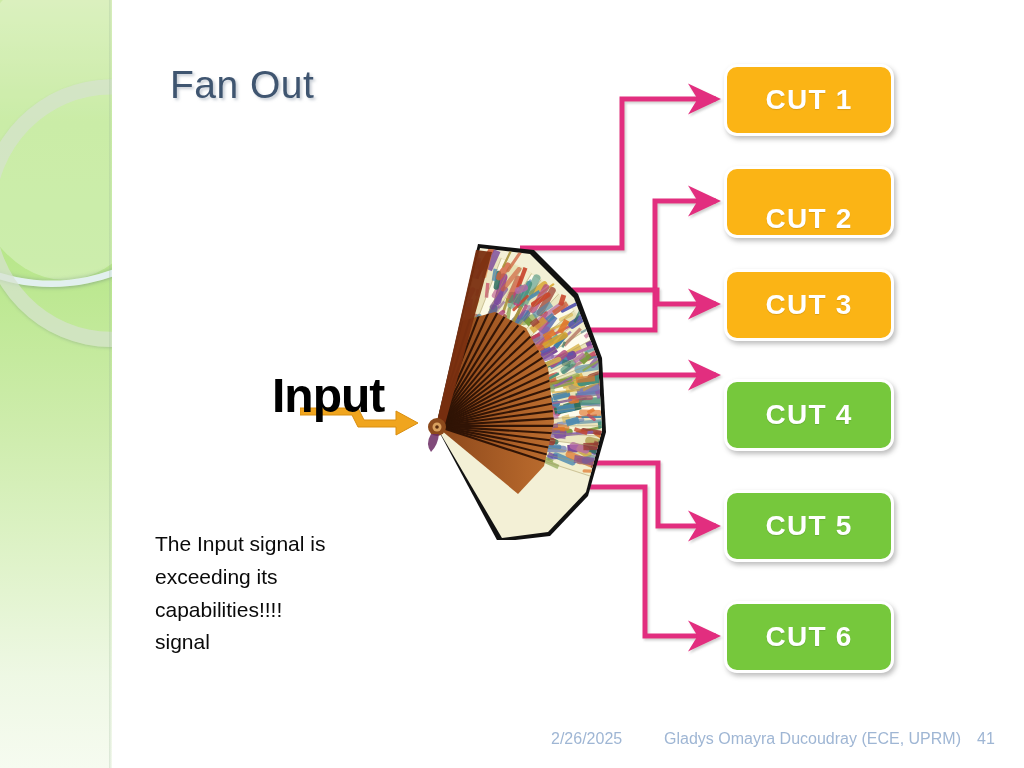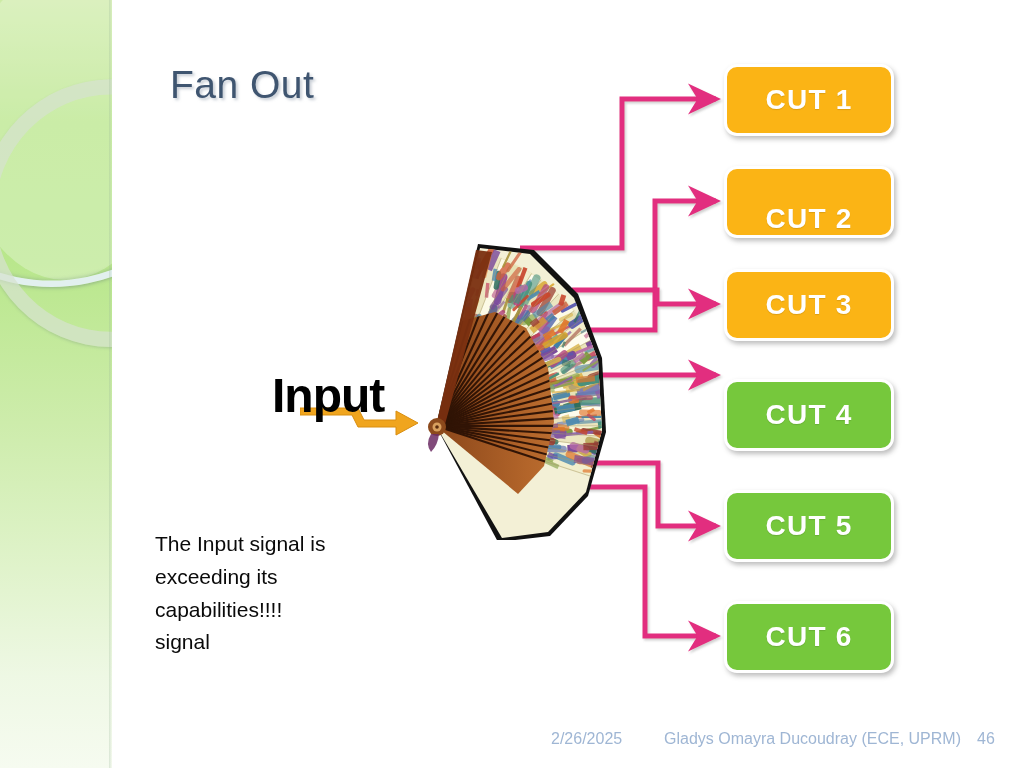--- a/index.html
+++ b/index.html
@@ -716,16 +716,16 @@
   <div class="cut-box" style="background: rgb(118, 200, 60); top: 490px; align-items: center;">
     <span>CUT 5</span>
   </div>
   <div class="cut-box" style="background: rgb(118, 200, 60); top: 601px; text-align: right;">
     <span>CUT 6</span>
   </div>
 
   <div id="footer">
     <span id="footer-date">2/26/2025</span>
     <span id="footer-author">Gladys Omayra Ducoudray (ECE, UPRM)</span>
-    <span id="footer-page">46</span>
+    <span id="footer-page">41</span>
   </div>
 
 </div>
 
 </body></html>

